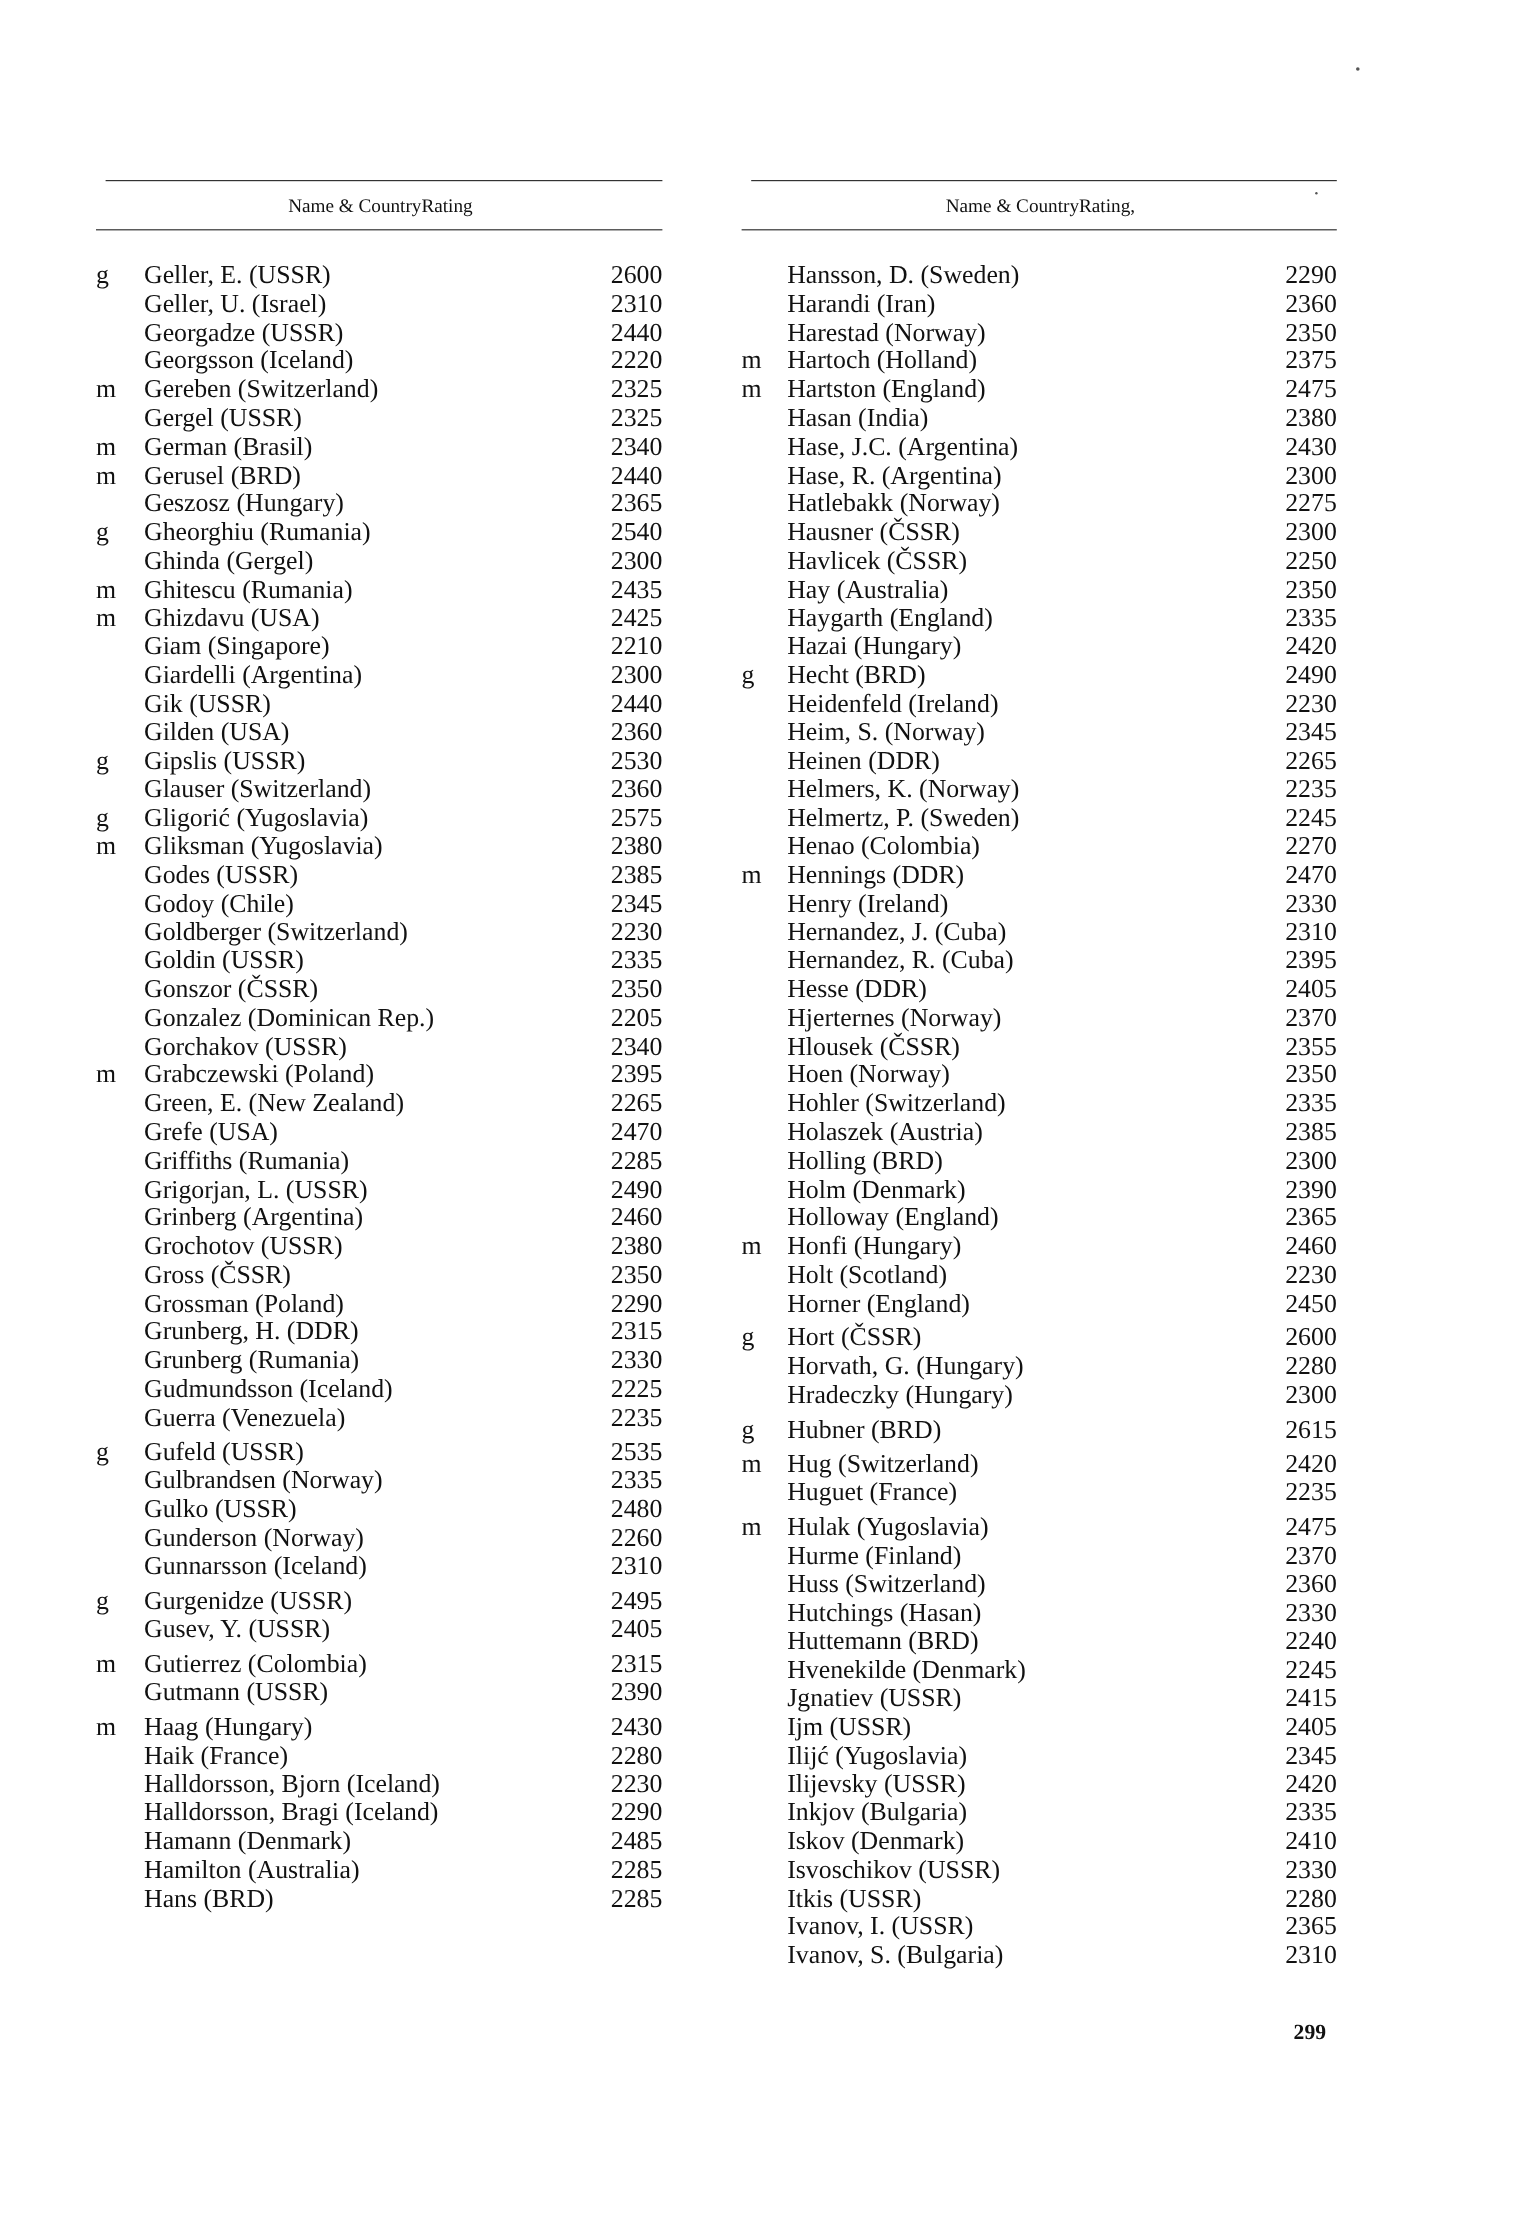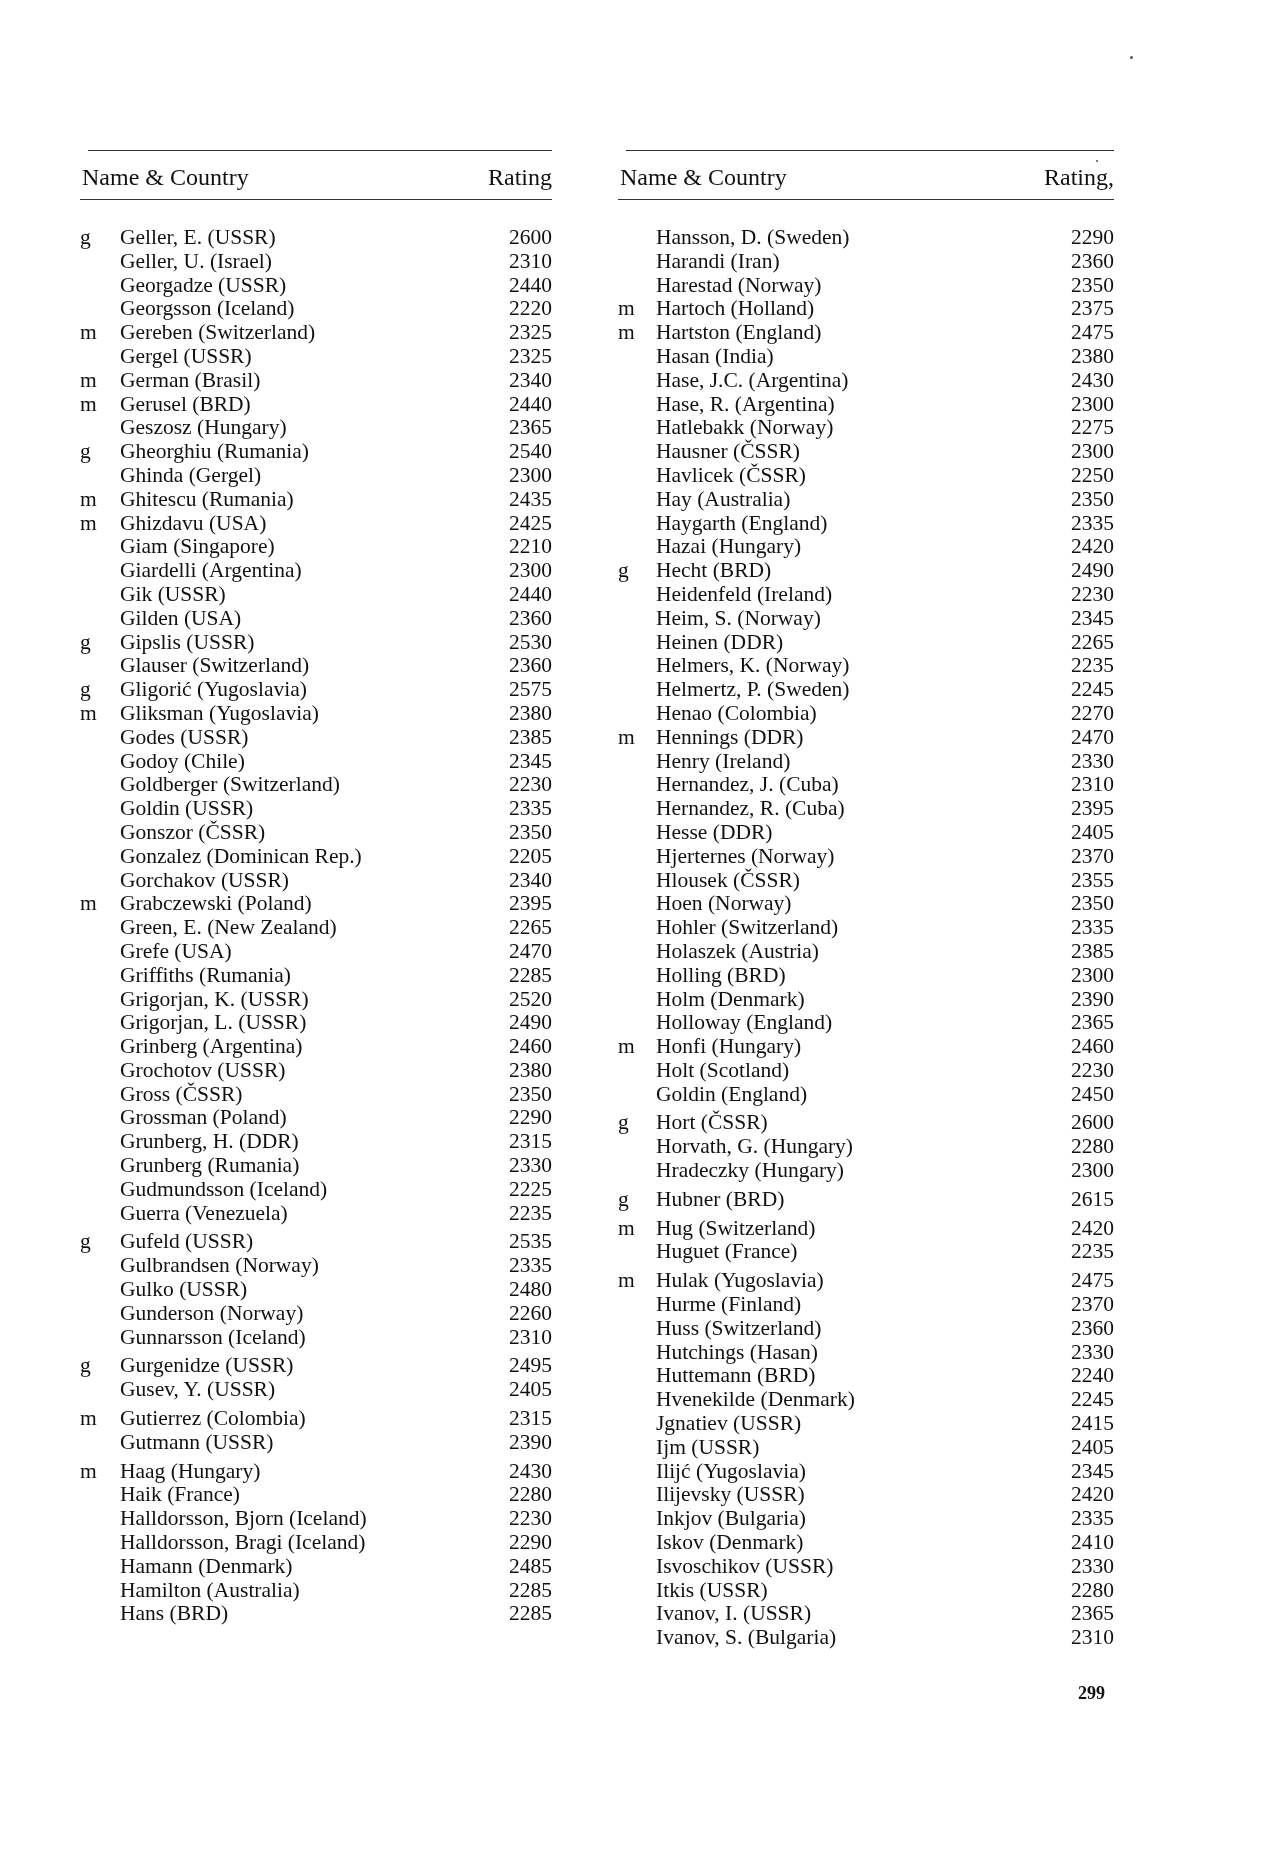--- a/index.html
+++ b/index.html
@@ -16,22 +16,22 @@
     top: 150px;
   }
   .col.left { left: 80px; width: 472px; }
   .col.right { left: 618px; width: 496px; }
   .rule {
     border-top: 1.5px solid #333;
     height: 0;
   }
   .rule.top { margin-left: 8px; margin-right: 0; }
   .head {
-    display: flex; justify-content: space-between;
-    font-size: 24px;
+    display: flex; justify-content: center;
+    font-size: 16px;
     padding: 14px 0 10px 2px;
     line-height: 1;
   }
   .list { margin-top: 26px; }
   .row {
     display: flex;
     font-size: 21.5px;
     line-height: 23.8px;
     height: 23.8px;
   }
@@ -217,25 +217,20 @@
         <span class="name">Grefe (USA)</span>
         <span class="rating">2470</span>
       </div>
       <div class="row">
         <span class="title"></span>
         <span class="name">Griffiths (Rumania)</span>
         <span class="rating">2285</span>
       </div>
       <div class="row">
         <span class="title"></span>
-        <span class="name">Grigorjan, K. (USSR)</span>
-        <span class="rating">2520</span>
-      </div>
-      <div class="row">
-        <span class="title"></span>
         <span class="name">Grigorjan, L. (USSR)</span>
         <span class="rating">2490</span>
       </div>
       <div class="row">
         <span class="title"></span>
         <span class="name">Grinberg (Argentina)</span>
         <span class="rating">2460</span>
       </div>
       <div class="row">
         <span class="title"></span>
@@ -538,21 +533,21 @@
         <span class="name">Honfi (Hungary)</span>
         <span class="rating">2460</span>
       </div>
       <div class="row">
         <span class="title"></span>
         <span class="name">Holt (Scotland)</span>
         <span class="rating">2230</span>
       </div>
       <div class="row">
         <span class="title"></span>
-        <span class="name">Goldin (England)</span>
+        <span class="name">Horner (England)</span>
         <span class="rating">2450</span>
       </div>
       <div class="row gap">
         <span class="title">g</span>
         <span class="name">Hort (ČSSR)</span>
         <span class="rating">2600</span>
       </div>
       <div class="row">
         <span class="title"></span>
         <span class="name">Horvath, G. (Hungary)</span>

